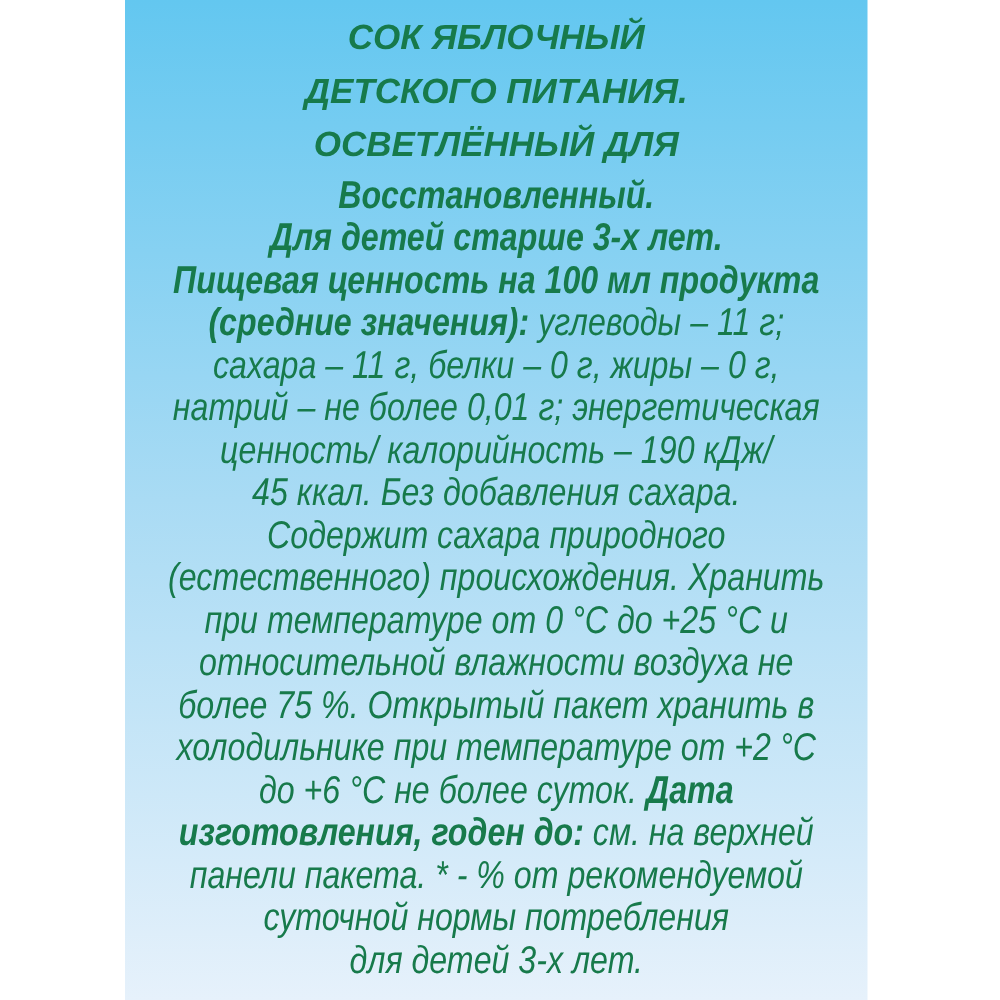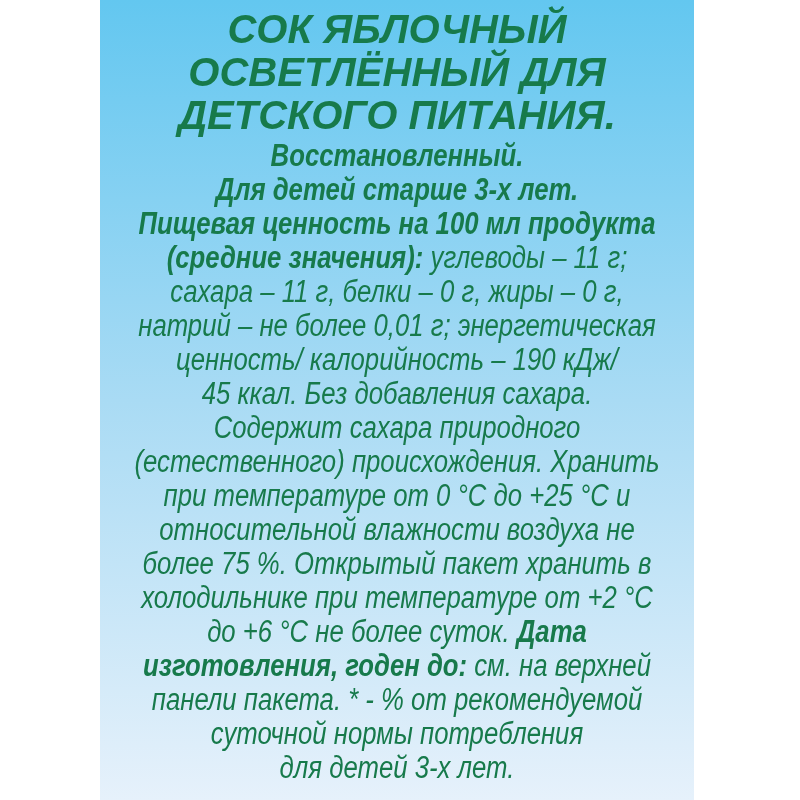--- a/index.html
+++ b/index.html
@@ -21,21 +21,21 @@
     width:594px; height:800px;
     background:linear-gradient(180deg, #63c7f0 0%, #a9dbf4 50%, #e6f1fb 100%);
     color:#177a4b;
     font-style:italic;
     text-align:center;
     overflow:visible;
   }
   .title {
     padding-top:8px;
     font-weight:700;
-    font-size:40px;
+    font-size:28px;
     line-height:43px;
     white-space:nowrap;
   }
   .title .line { white-space:nowrap; }
   .body-wrap {
     position:relative;
     width:716px;
     left:-61px;              
     transform:scaleX(0.83);  
     transform-origin:50% 0;
@@ -47,22 +47,22 @@
   .body-wrap .line { white-space:nowrap; }
   .b { font-weight:700; }
 </style>
 </head>
 <body>
 
 <div class="page">
   <div class="label">
     <div class="title">
       <div class="line">СОК ЯБЛОЧНЫЙ</div>
+      <div class="line">ДЕТСКОГО ПИТАНИЯ.</div>
       <div class="line">ОСВЕТЛЁННЫЙ ДЛЯ</div>
-      <div class="line">ДЕТСКОГО ПИТАНИЯ.</div>
     </div>
     <div class="body-wrap">
         <div class="line"><span class="b">Восстановленный.</span></div>
         <div class="line"><span class="b">Для детей старше 3-х лет.</span></div>
         <div class="line"><span class="b">Пищевая ценность на 100 мл продукта</span></div>
         <div class="line"><span class="b">(средние значения):</span><span> углеводы – 11 г;</span></div>
         <div class="line"><span>сахара – 11 г, белки – 0 г, жиры – 0 г,</span></div>
         <div class="line"><span>натрий – не более 0,01 г; энергетическая</span></div>
         <div class="line"><span>ценность/ калорийность – 190 кДж/</span></div>
         <div class="line"><span>45 ккал. Без добавления сахара.</span></div>

